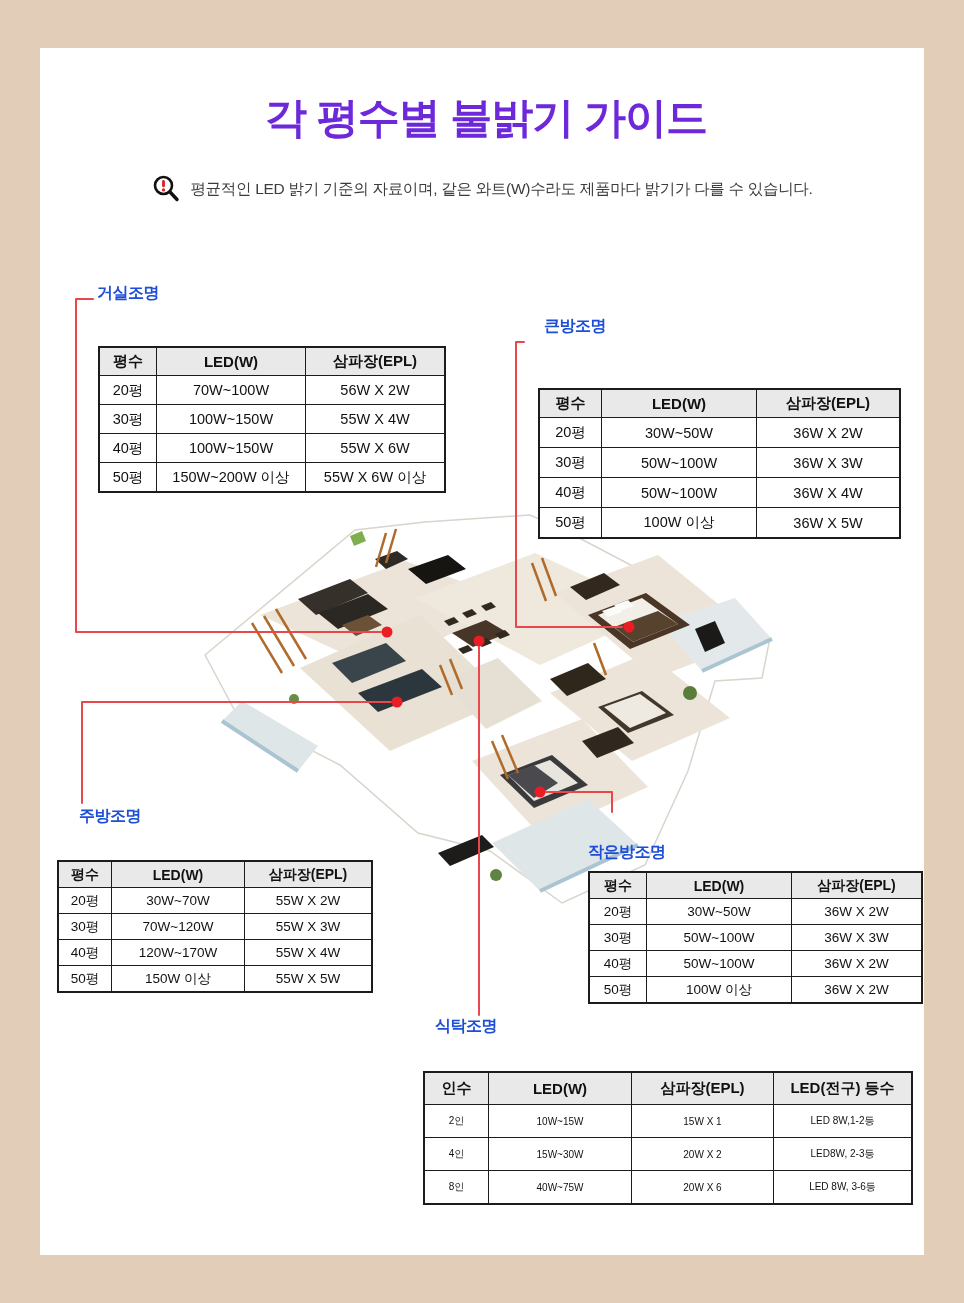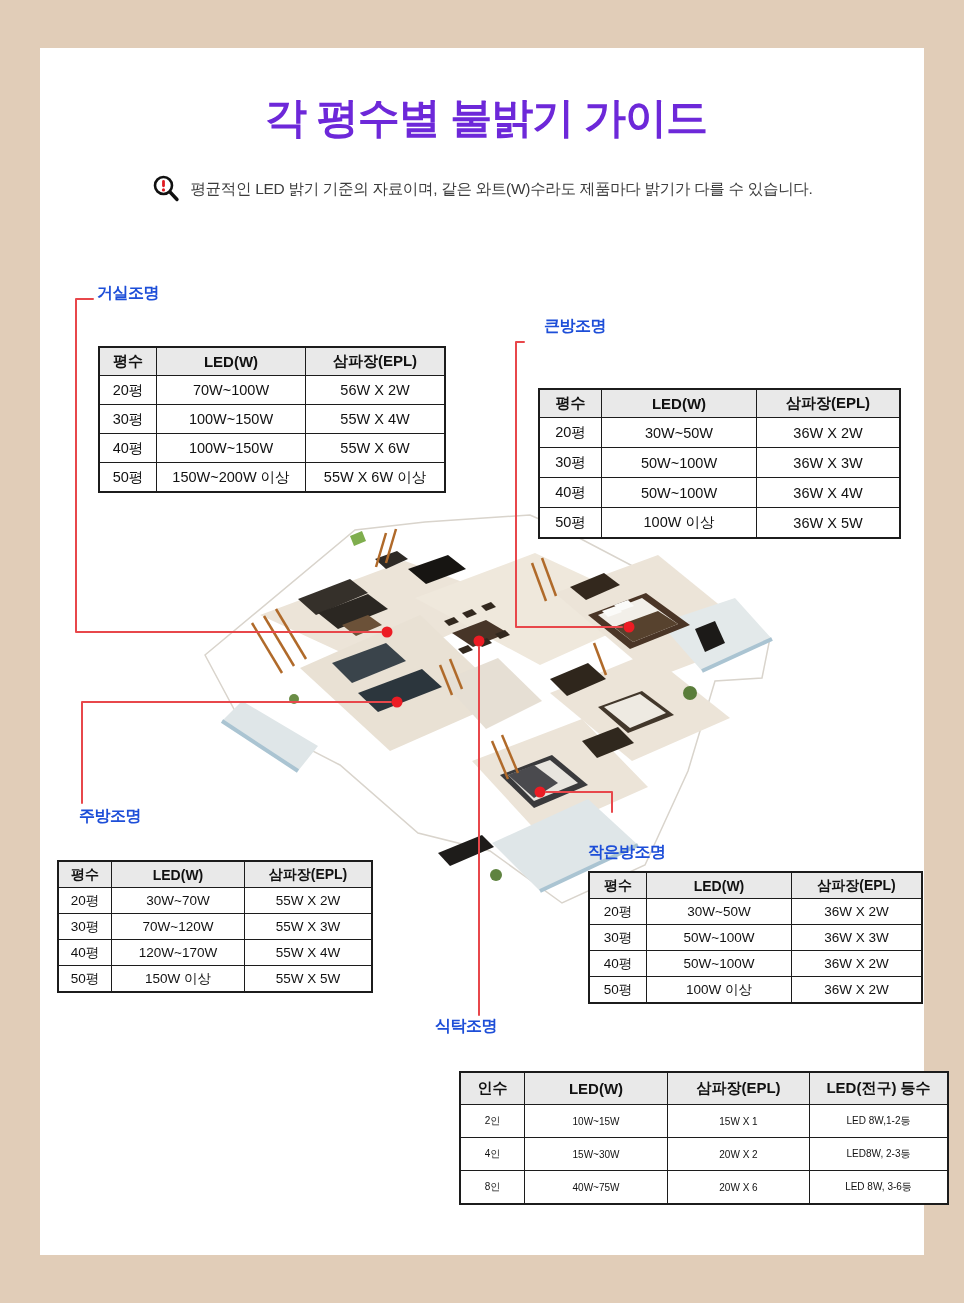--- a/index.html
+++ b/index.html
@@ -31,21 +31,21 @@
   .t3{left:57px;top:832px;width:298px;}
   .t3 th{height:25px;font-size:14px;}
   .t3 td{height:25px;font-size:13.5px;}
   .t3 th:nth-child(1){width:48px}.t3 th:nth-child(2){width:128px}.t3 th:nth-child(3){width:122px}
   
   .t4{left:588px;top:843px;width:317px;}
   .t4 th{height:25px;font-size:14px;}
   .t4 td{height:25px;font-size:13.5px;}
   .t4 th:nth-child(1){width:52px}.t4 th:nth-child(2){width:140px}.t4 th:nth-child(3){width:125px}
   
-  .t5{left:459px;top:1043px;width:467px;}
+  .t5{left:423px;top:1043px;width:467px;}
   .t5 th{height:31px;font-size:15px;}
   .t5 td{height:32px;font-size:10px;}
   .t5 th:nth-child(1){width:59px}.t5 th:nth-child(2){width:138px}
   .t5 th:nth-child(3){width:137px}.t5 th:nth-child(4){width:133px}
   svg.overlay{position:absolute;left:0;top:0;pointer-events:none;}
   #floorplan{position:absolute;left:190px;top:503px;}
 </style>
 </head>
 <body>
 

